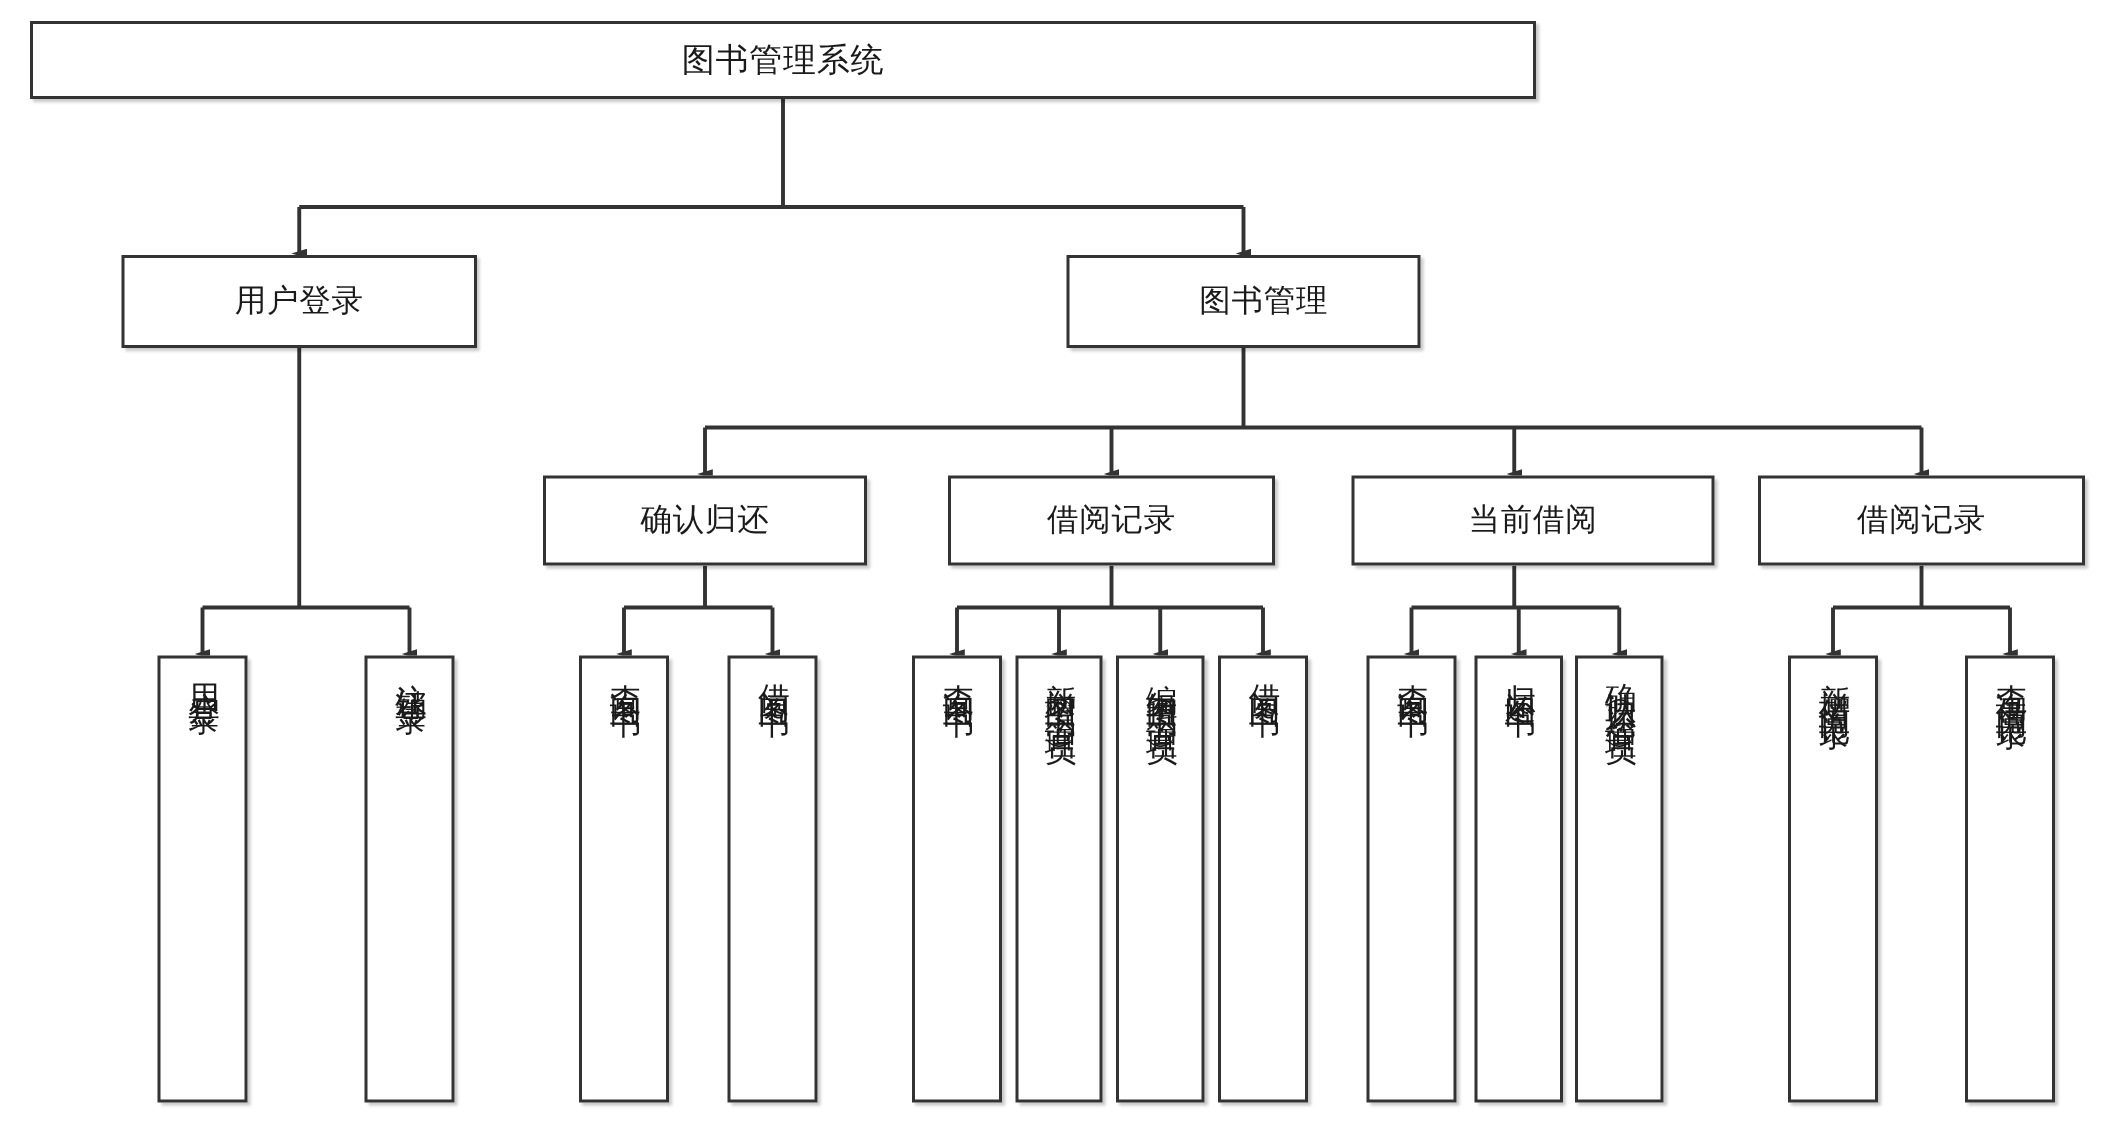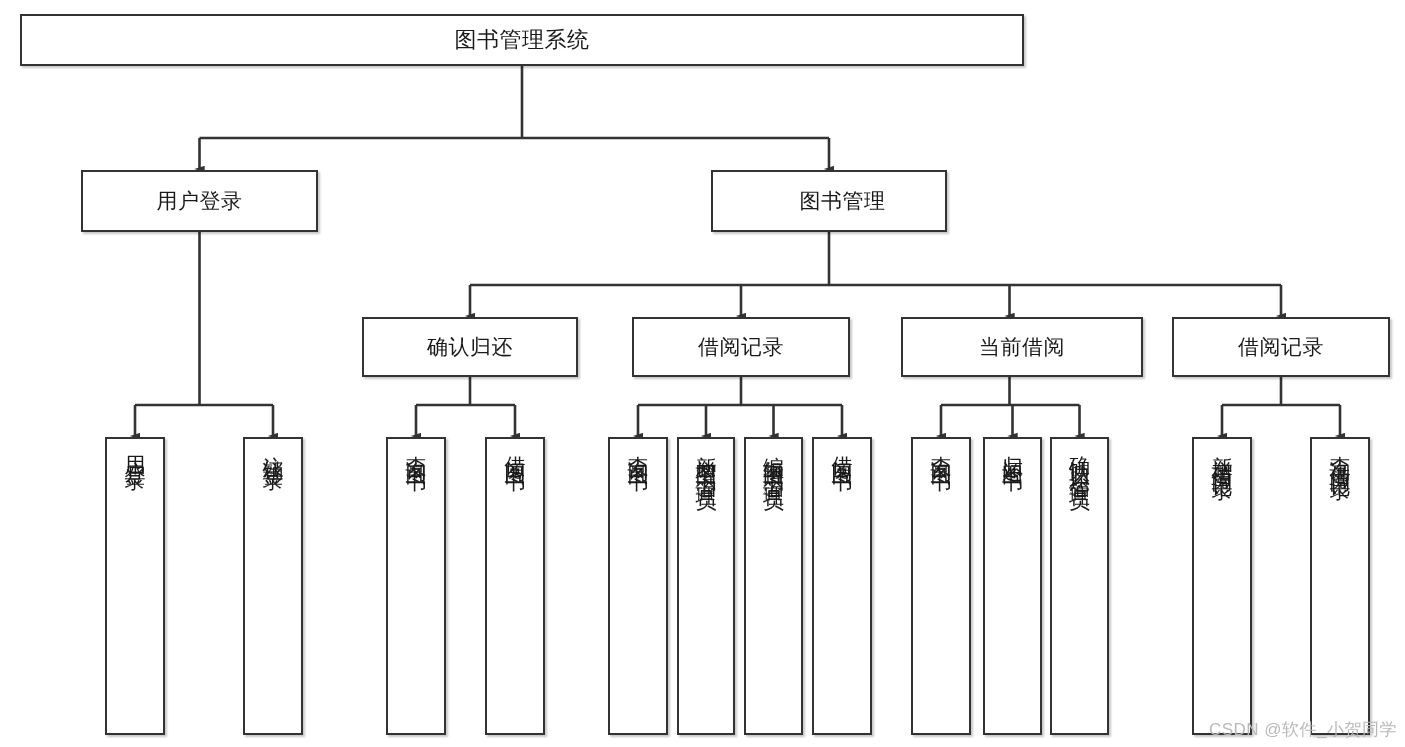--- a/index.html
+++ b/index.html
@@ -177,15 +177,14 @@
         <span class="node-label-v">确认归还（管理员）</span>
       </div>
       <div class="node-box leaf" style="left: 1192px; top: 437px; width: 60px; height: 298px;">
         <span class="node-label-v">新增借阅记录</span>
       </div>
       <div class="node-box leaf" style="left: 1310px; top: 437px; width: 60px; height: 298px;">
         <span class="node-label-v">查询借阅记录</span>
       </div>
     </div>
 
-  <div class="watermark">CSDN @软件_小贺同学</div>
 
 </div>
 
 </body></html>

